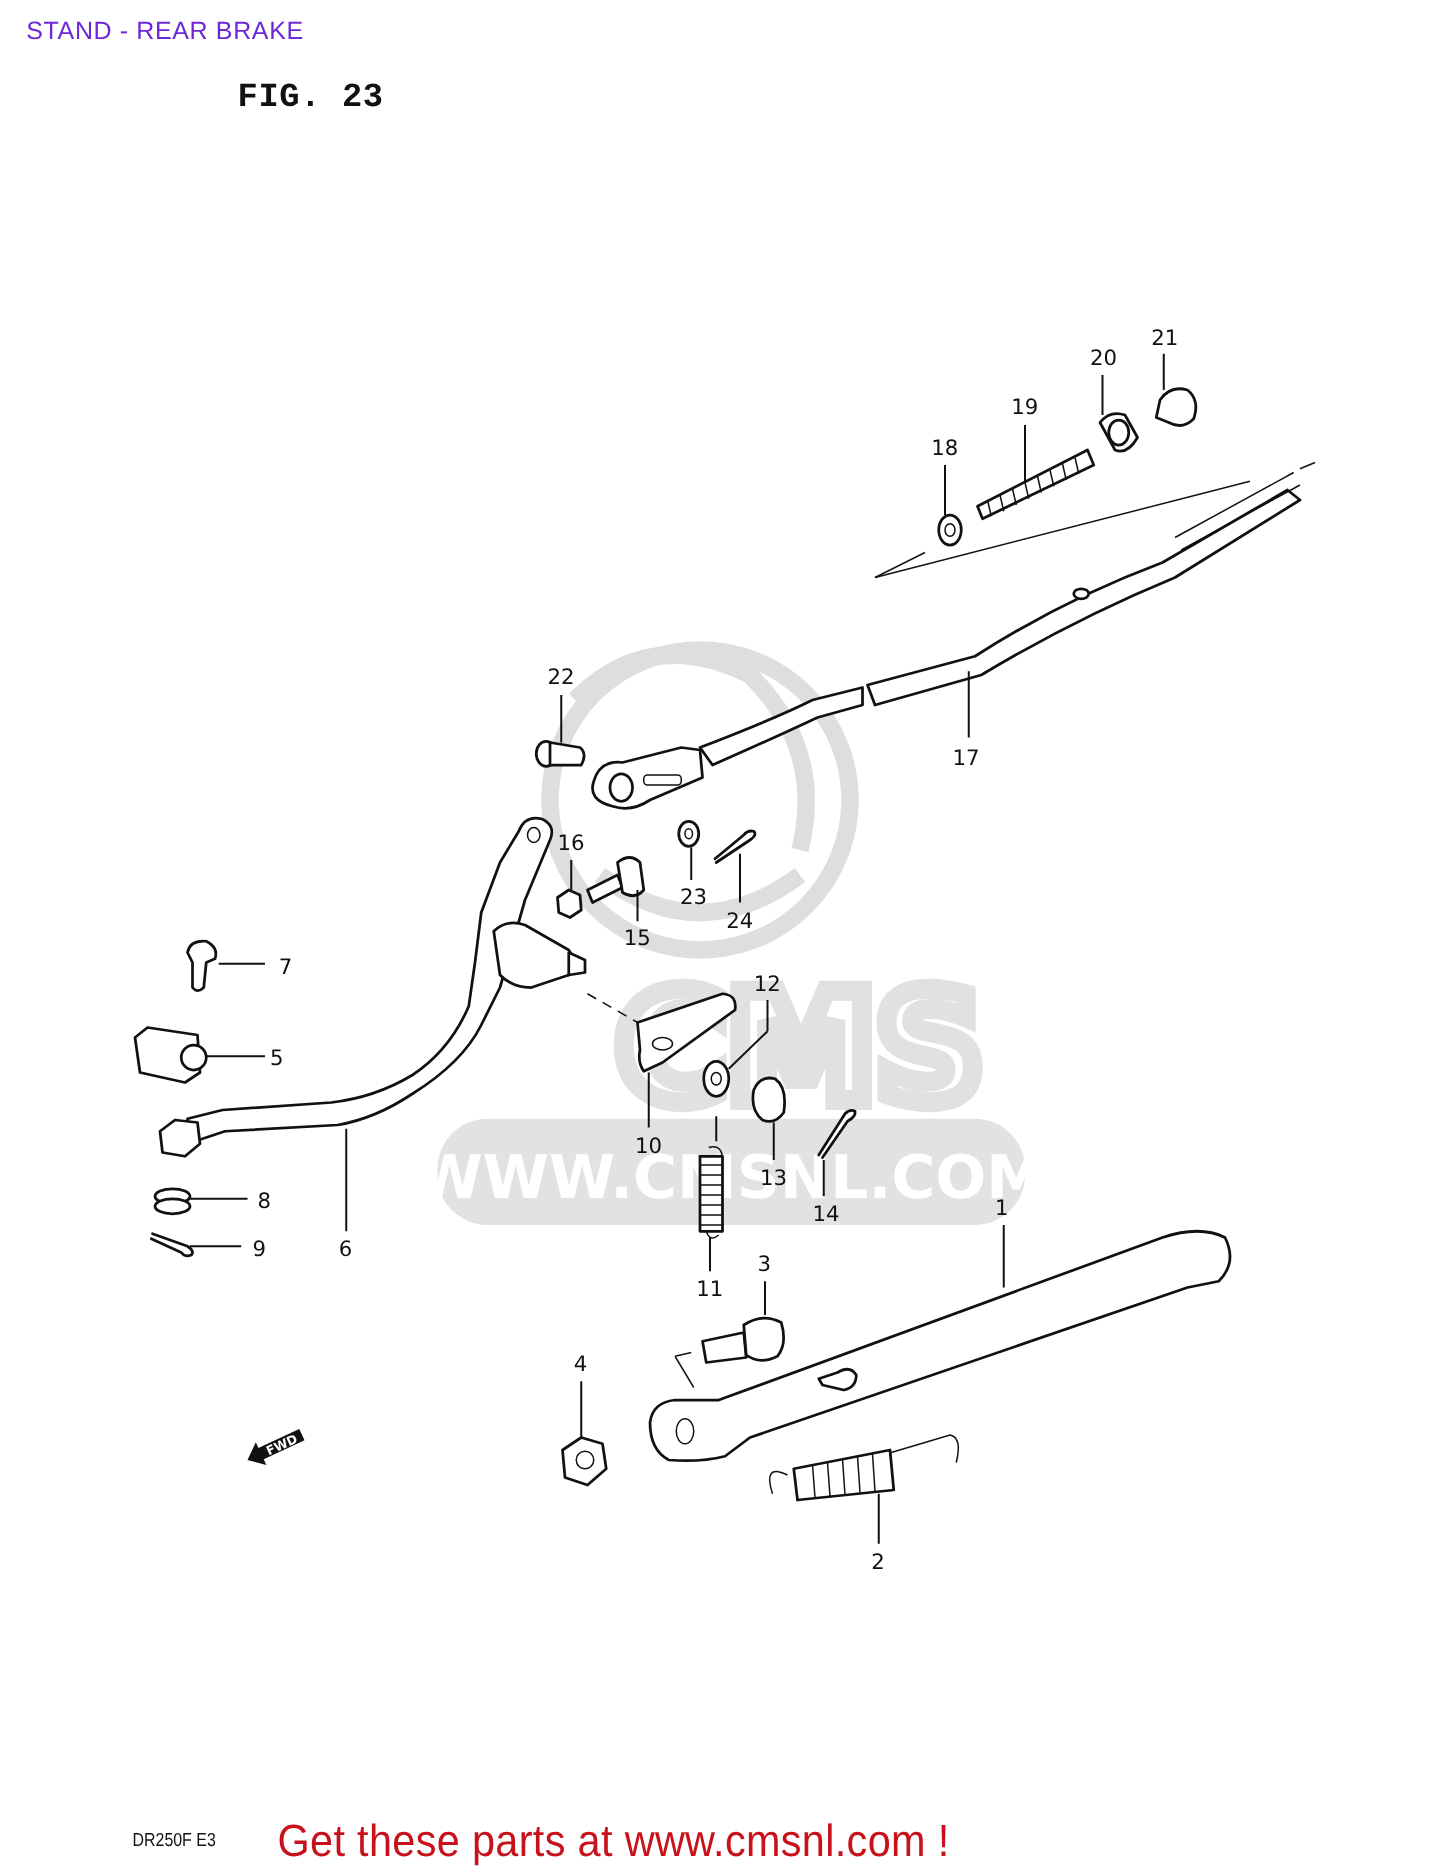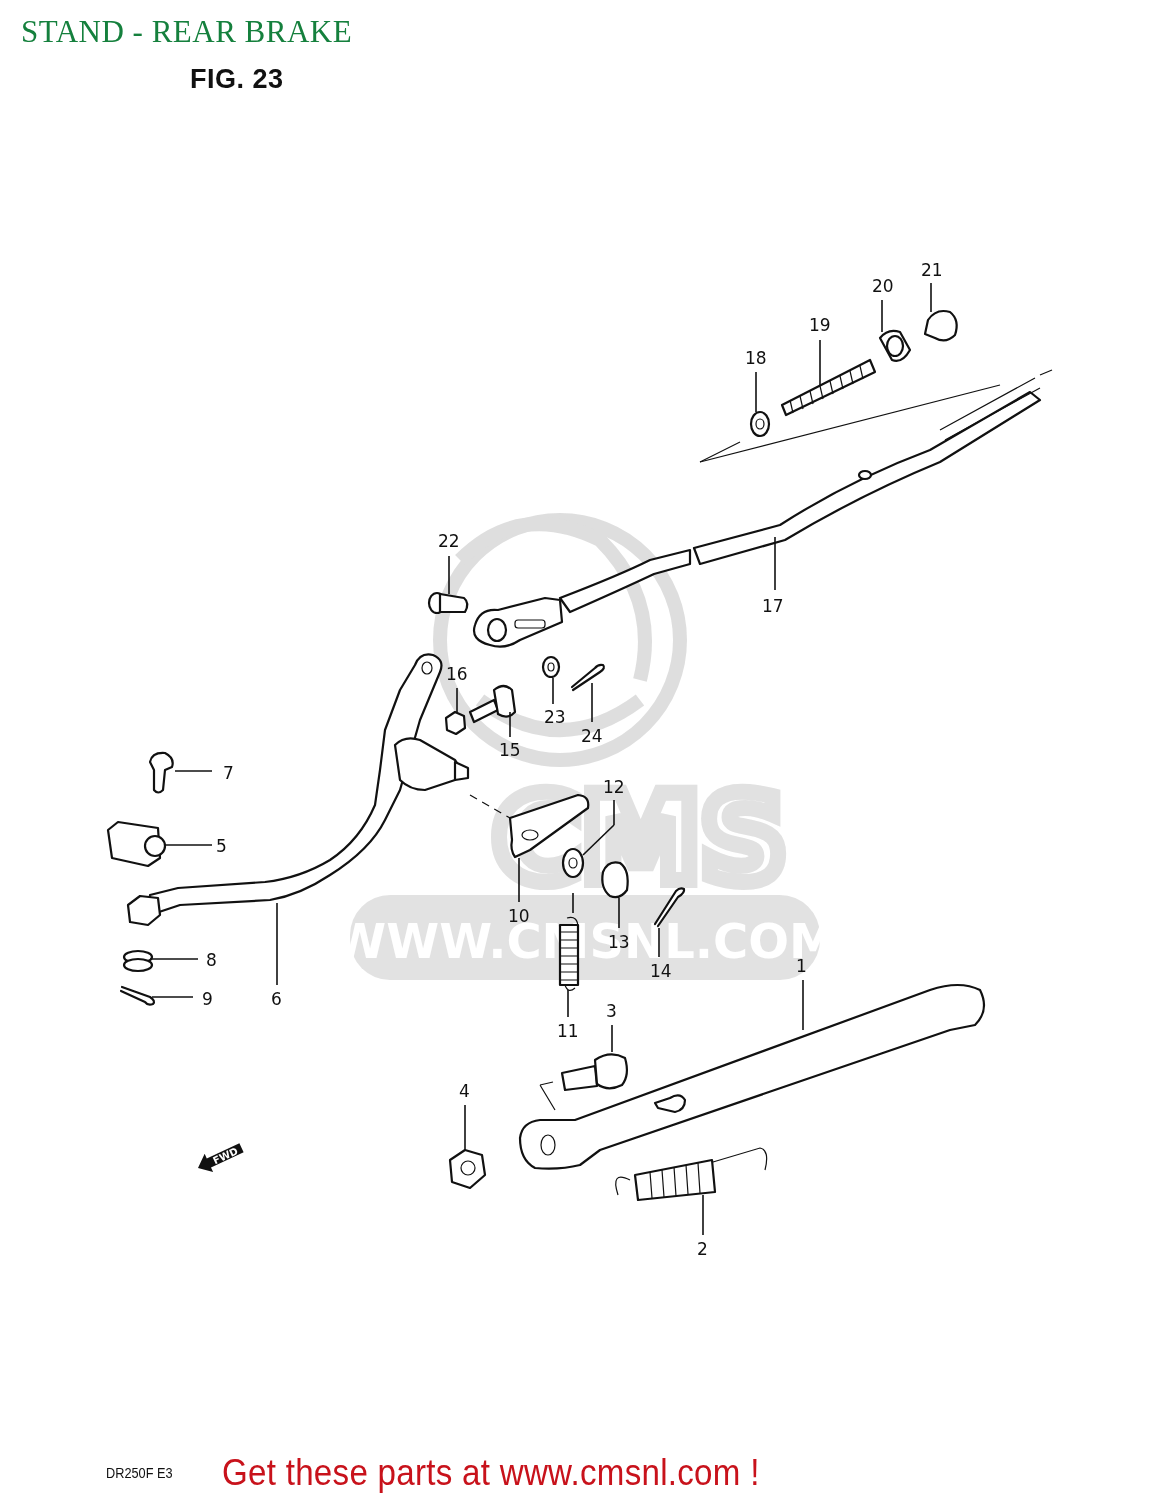--- a/index.html
+++ b/index.html
@@ -1,18 +1,18 @@
 <!DOCTYPE html>
 <html><head>
 <meta charset="utf-8">
 <style>
   html, body { margin:0; padding:0; background:#ffffff; }
   body { width:1158px; height:1500px; position:relative; overflow:hidden; font-family:"DejaVu Sans", sans-serif; }
-  .page-title { position:absolute; left:21px; top:14px; font-size:31px; color:#15803d; letter-spacing:0.5px; font-family:Liberation Serif, serif; }
-  .fig-label { position:absolute; left:190px; top:64px; font-size:27px; font-weight:bold; color:#111; font-family:Liberation Sans, sans-serif; letter-spacing:0.5px; }
+  .page-title { position:absolute; left:21px; top:14px; font-size:20px; color:#6d28d9; letter-spacing:0.5px; font-family:Liberation Sans, sans-serif; }
+  .fig-label { position:absolute; left:190px; top:64px; font-size:27px; font-weight:bold; color:#111; font-family:Liberation Mono, monospace; letter-spacing:0.5px; }
   .model-code { position:absolute; left:106px; top:1464px; font-size:15px; color:#111; font-family:"Liberation Sans Narrow","Liberation Sans", sans-serif; transform:scaleX(0.85); transform-origin:left; }
   .promo { position:absolute; left:222px; top:1452px; font-size:36px; color:#c8121b; font-family:"Liberation Sans", sans-serif; transform:scaleX(0.92); transform-origin:left; letter-spacing:0.3px; }
   svg.diagram { position:absolute; left:0; top:0; }
   .callout { font-family:"DejaVu Sans", sans-serif; font-size:17px; fill:#111; }
   .part { fill:#fff; stroke:#111; stroke-width:2.2; stroke-linejoin:round; stroke-linecap:round; }
   .ln { fill:none; stroke:#111; stroke-width:1.6; }
   .thin { fill:none; stroke:#111; stroke-width:1.2; }
   .wm { fill:none; stroke:#d9d9d9; stroke-width:14; }
   .wmfill { fill:#dedede; }
   .wmtext { font-family:"DejaVu Sans", sans-serif; font-weight:bold; fill:#ffffff; }

